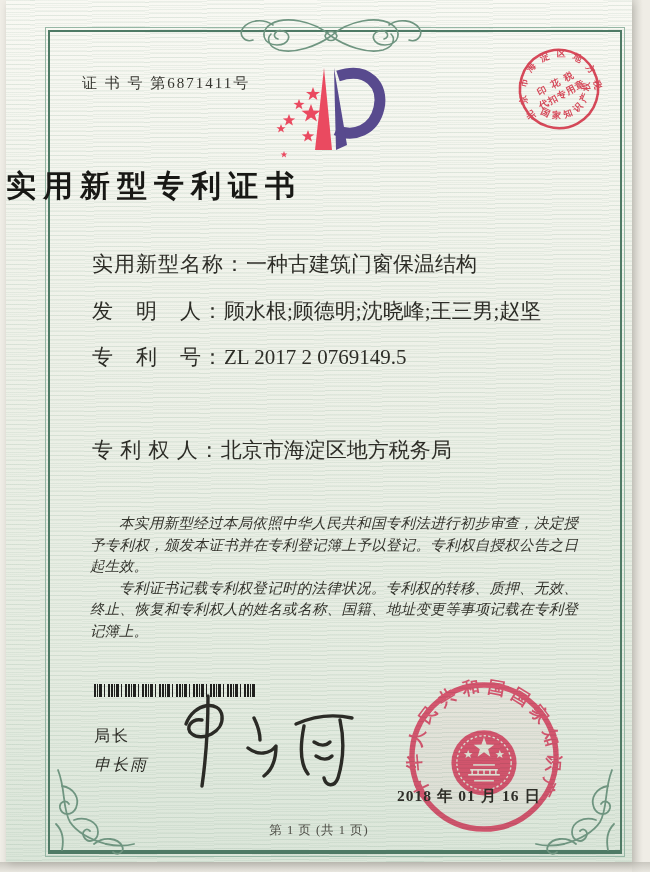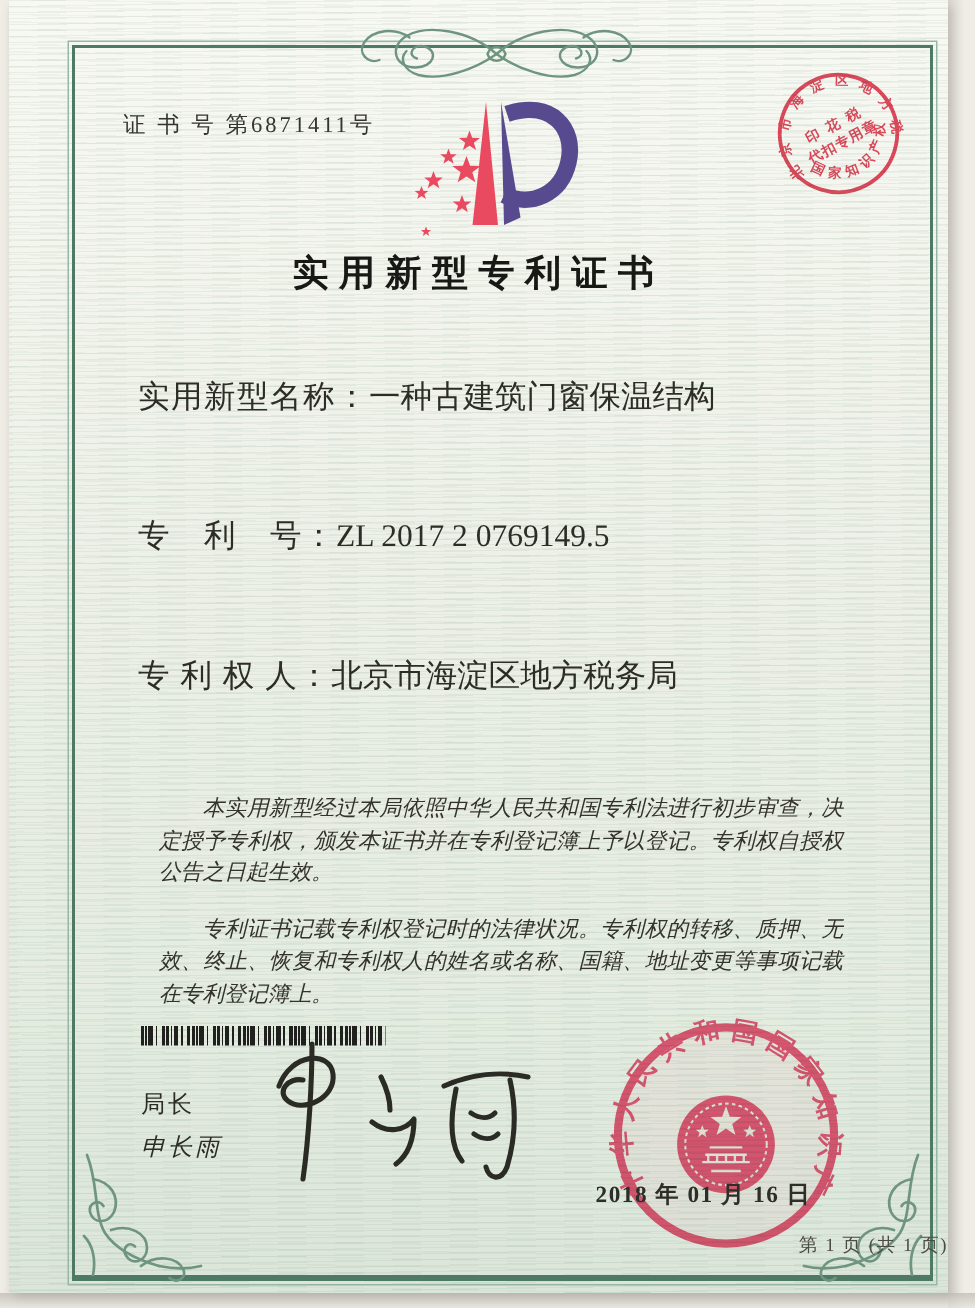--- a/index.html
+++ b/index.html
@@ -27,49 +27,49 @@
     position:absolute;left:42px;top:30px;width:570px;height:818px;
     border:2px solid #4e7a65;
     outline:1px solid #96b7a5;
     outline-offset:2px;
     border-bottom-width:4px;
   }
   .abs{position:absolute;}
   .cert-number{left:76px;top:74px;font-size:15px;letter-spacing:2px;color:#35352f;}
   .logo{left:252px;top:56px;}
   .title{
-    left:0;right:0;top:166px;text-align:center;
-    font-size:24px;font-weight:700;letter-spacing:7px;color:#181815;
+    left:0;right:0;top:166px;
+    font-size:30px;font-weight:700;letter-spacing:7px;color:#181815;
   }
   .field-row{left:86px;font-size:21px;color:#2d2d27;white-space:nowrap;}
   .field-row .lbl{letter-spacing:1px;}
   .body-block{
     left:84px;top:513px;width:488px;
     font-size:14.5px;line-height:21.6px;color:#33332c;
     text-align:justify;font-style:italic;
   }
-  .body-block p{margin:16px;text-indent:2em;}
+  .body-block p{margin:0;text-indent:2em;}
   .barcode{
     left:88px;top:684px;width:163px;height:13px;
     background:repeating-linear-gradient(90deg,
       #20201e 0 2px, transparent 2px 3px,
       #20201e 3px 4px, transparent 4px 5px,
       #20201e 5px 8px, transparent 8px 10px,
       #20201e 10px 11px, transparent 11px 14px,
       #20201e 14px 16px, transparent 16px 17px);
   }
   .director-title{left:88px;top:726px;font-size:16px;letter-spacing:2px;color:#2c2c26;font-family:"Liberation Sans","DejaVu Sans",sans-serif;text-align:center;}
   .director-name{left:88px;top:755px;font-size:16px;letter-spacing:2px;color:#2c2c26;font-family:"Liberation Sans","DejaVu Sans",sans-serif;font-style:italic;}
   .signature{left:162px;top:690px;}
   .seal{left:399px;top:678px;mix-blend-mode:multiply;opacity:.92;}
   .seal-date{
     left:391px;top:786px;width:158px;text-align:left;
     font-size:15.5px;font-weight:600;letter-spacing:1px;color:#2e2e28;
   }
-  .footer{left:0;right:0;top:822px;text-align:right;font-size:12.5px;color:#4c4c45;letter-spacing:1px;}
+  .footer{left:0;right:0;top:822px;text-align:center;font-size:12.5px;color:#4c4c45;letter-spacing:1px;}
   .stamp{left:502px;top:38px;transform:rotate(-28deg);mix-blend-mode:multiply;opacity:.92;}
   .ornament-top{left:227px;top:12px;}
   .corner-bl{left:46px;top:764px;}
   .corner-br{left:528px;top:764px;transform:scaleX(-1);}
   .edge-shadow-r{position:absolute;right:0;top:0;width:18px;height:872px;background:linear-gradient(90deg,#c9c7bf,#efede6 60%);opacity:.6;}
   .edge-shadow-b{position:absolute;left:0;bottom:0;width:650px;height:10px;background:linear-gradient(180deg,#bab8b0,#e6e4dd);opacity:.7;}
 </style>
 </head>
 <body>
 
@@ -128,20 +128,23 @@
         <polygon points="23,68 24.2,71.2 27.6,71.3 24.9,73.3 25.9,76.6 23,74.6 20.1,76.6 21.1,73.3 18.4,71.3 21.8,71.2"></polygon>
         <polygon points="50,74 51.6,78.3 56.2,78.4 52.6,81.1 53.9,85.5 50,82.9 46.1,85.5 47.4,81.1 43.8,78.4 48.4,78.3"></polygon>
         <polygon points="26,95 26.9,97.4 29.4,97.5 27.4,99 28.1,101.4 26,99.9 23.9,101.4 24.6,99 22.6,97.5 25.1,97.4"></polygon>
       </g>
     </svg>
 
     <div class="abs title">实用新型专利证书</div>
 
     <div class="abs field-row" style="top:250px">
       <span class="lbl">实用新型名称：</span><span>一种古建筑门窗保温结构</span>
+    </div>
+    <div class="abs field-row" style="top:297px">
+      <span class="lbl">发　明　人：</span><span>顾水根;顾德明;沈晓峰;王三男;赵坚</span>
     </div>
     <div class="abs field-row" style="top:343px">
       <span class="lbl">专　利　号：</span><span>ZL 2017 2 0769149.5</span>
     </div>
     <div class="abs field-row" style="top:436px">
       <span class="lbl">专 利 权 人：</span><span>北京市海淀区地方税务局</span>
     </div>
 
     <div class="abs body-block">
       <p>本实用新型经过本局依照中华人民共和国专利法进行初步审查，决定授予专利权，颁发本证书并在专利登记簿上予以登记。专利权自授权公告之日起生效。</p>

